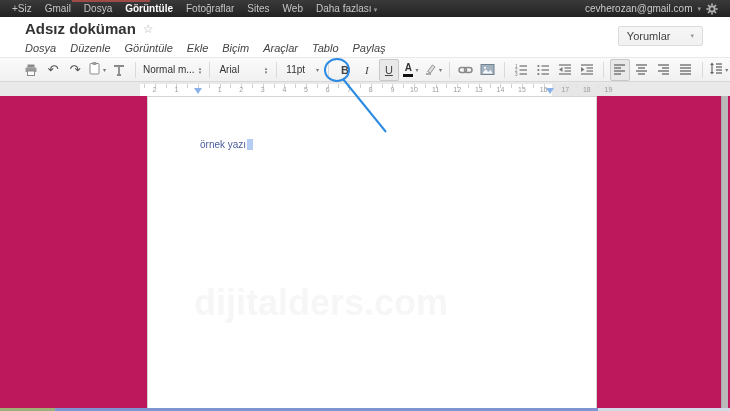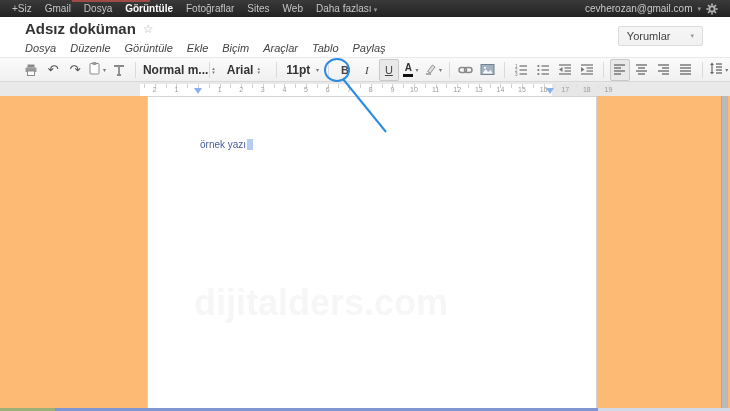--- a/index.html
+++ b/index.html
@@ -34,39 +34,39 @@
            background:linear-gradient(#fbfbfb,#f0f0f0);
            border-top:1px solid #e9e9e9;border-bottom:1px solid #d8d8d8;
            display:flex;align-items:center;padding-left:20px;box-sizing:border-box;z-index:4;}
   .tbtn{height:20px;min-width:18px;display:flex;align-items:center;justify-content:center;
         margin:0 1px;border-radius:2px;border:1px solid transparent;cursor:pointer;color:#555;}
   .tbtn.activeT{background:#e9e9e9;border:1px solid #c8c8c8;}
   .tsep{width:1px;height:16px;background:#dadada;margin:0 5px;}
   .tcaret{font-size:6px;color:#777;margin-left:2px;font-family:"DejaVu Sans",sans-serif;}
   .updown{display:flex;flex-direction:column;font-size:5px;line-height:4px;color:#777;margin-left:4px;
           font-family:"DejaVu Sans",sans-serif;}
-  .ddtext{font-size:12px;color:#333;white-space:nowrap;font-weight:bold;}
+  .ddtext{font-size:10px;color:#333;white-space:nowrap;}
   .glyph{font-family:"DejaVu Sans",sans-serif;font-size:13px;color:#555;line-height:1;}
   .bi{font-size:11px;font-weight:bold;color:#444;}
   .it{font-size:11px;font-style:italic;font-family:"Liberation Serif",serif;color:#444;}
   .un{font-size:11px;color:#444;text-decoration:underline;}
   .acolor{display:flex;flex-direction:column;align-items:center;line-height:1;}
   .acolor .A{font-size:10px;font-weight:bold;color:#333;}
   .acolor .bar{width:10px;height:3px;background:#111;margin-top:1px;}
   
   .ruler{position:absolute;top:84px;left:0;right:0;height:12px;z-index:3;background:#e9e9e9;}
   .ruler-white{position:absolute;left:140px;top:0;width:472px;height:12px;background:#fff;
      background-image:repeating-linear-gradient(90deg,#d0d0d0 0 1px,transparent 1px 10.8px);
      background-position:4px 0;background-size:auto 4px;background-repeat:repeat-x;}
   .ruler-grey{position:absolute;left:552px;top:0;width:60px;height:12px;background:#e3e3e3;opacity:.85;}
   .rnum{position:absolute;top:2px;font-size:7px;color:#9a9a9a;transform:translateX(-50%);}
   .rmarker{position:absolute;top:4px;width:0;height:0;border-left:4px solid transparent;
            border-right:4px solid transparent;border-top:6px solid #8ab0ea;cursor:pointer;}
   
-  .doc-area{position:absolute;top:96px;left:0;right:0;bottom:3px;background:#fdba74;}
+  .doc-area{position:absolute;top:96px;left:0;right:0;bottom:3px;background:#be185d;}
   .page{position:absolute;left:147px;top:0;width:450px;height:330px;background:#fff;
         border:1px solid #d4d4d4;border-bottom:none;box-sizing:border-box;cursor:text;}
   .doc-text{position:absolute;left:52px;top:42px;font-size:10px;color:#4a5b9c;}
   .cursor-block{display:inline-block;width:6px;height:11px;background:#b5cdf2;margin-left:1px;vertical-align:text-bottom;}
   .watermark{position:absolute;left:46px;top:185px;font-size:36px;font-weight:bold;
              color:rgba(100,100,100,0.055);white-space:nowrap;letter-spacing:0;}
   .scrollbar{position:absolute;left:721px;top:-6px;width:6px;bottom:-3px;background:#b9b9b9;
              border-left:1px solid #a9a9a9;cursor:pointer;}
   
   .annotation{position:absolute;top:0;left:0;width:730px;height:411px;pointer-events:none;z-index:6;}
@@ -171,21 +171,21 @@
     <div class="tsep"></div>
 
     <div class="tbtn" style="width:62px;justify-content:flex-start;">
       <span class="ddtext">Normal m...</span>
       <span class="updown">
           <span>▴</span>
           <span>▾</span>
         </span>
     </div>
     <div class="tsep"></div>
-    <div class="tbtn" style="width:50px;padding:0 2px;">
+    <div class="tbtn" style="width:50px;justify-content:space-between;padding:0 2px;">
       <span class="ddtext">Arial</span>
       <span class="updown">
           <span>▴</span>
           <span>▾</span>
         </span>
     </div>
     <div class="tsep"></div>
     <div class="tbtn" style="width:34px;justify-content:space-between;padding:0 2px;">
       <span class="ddtext">11pt</span>
       <span class="tcaret">▾</span>

